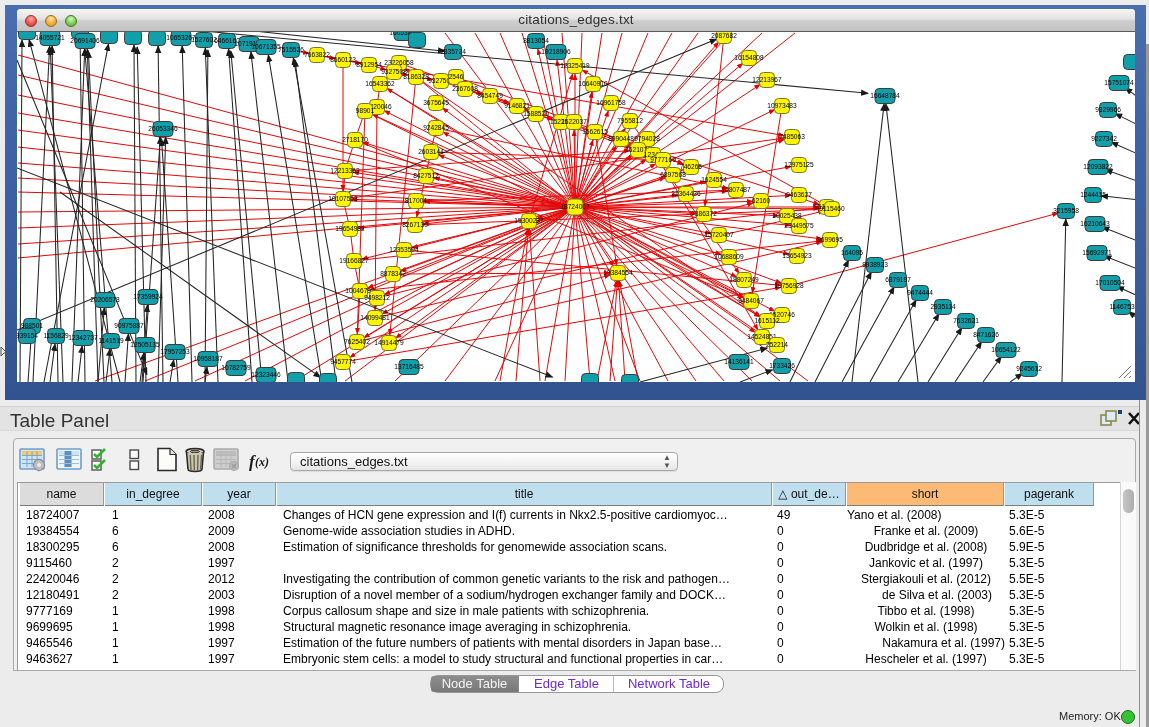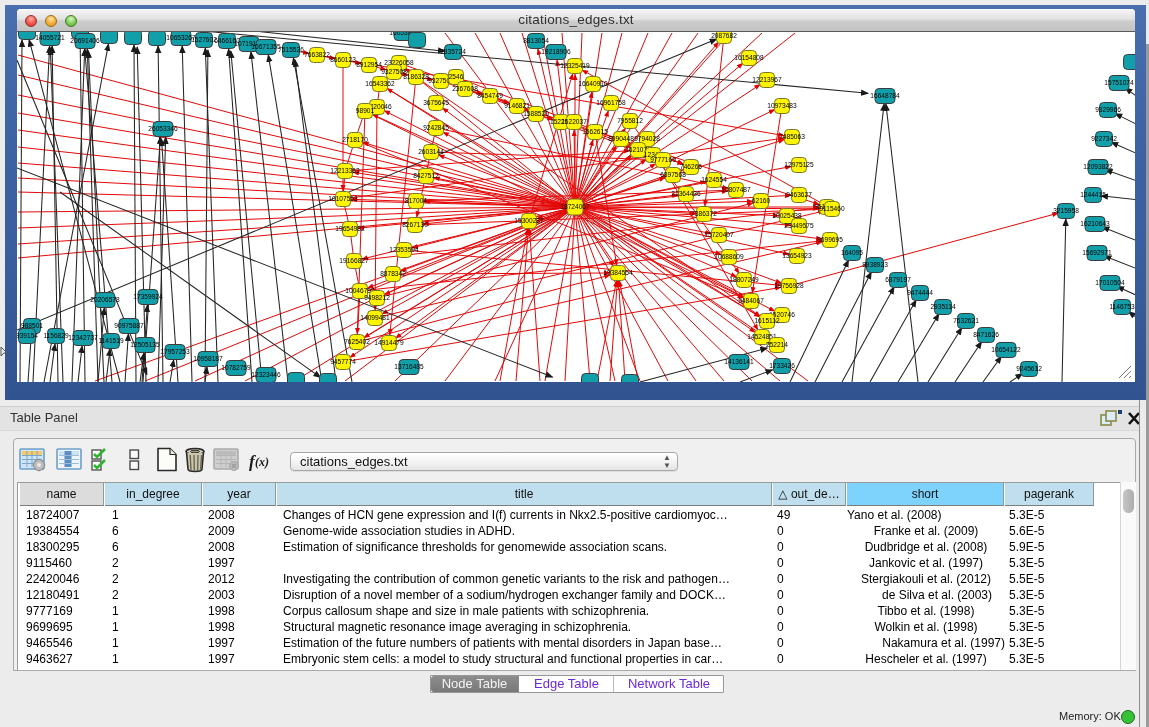--- a/index.html
+++ b/index.html
@@ -18,35 +18,35 @@
 #l3{left:48px;background:radial-gradient(circle at 50% 30%,#d6f8c0 0%,#85d162 50%,#53a821 100%);border:1px solid #47771c}
 #canvas{left:0;top:23px;width:1118px;height:350px;background:#fff;overflow:hidden}
 .re{stroke:#e40808;stroke-width:1;fill:none}
 .be{stroke:#252525;stroke-width:1.05;fill:none}
 .tn{fill:#11a0aa;stroke:#3c3c3c;stroke-width:1}
 .yn{fill:#fdf403;stroke:#77772c;stroke-width:1}
 .nl{font-size:6.6px;fill:#000;text-anchor:middle;font-family:"Liberation Sans",sans-serif}
 #grip{right:3px;bottom:3px;width:14px;height:14px;}
 
 #tp-head{left:0;top:406px;width:1140px;height:25px;background:#e3e3e3;border-top:1px solid #d0d0d0;border-bottom:1px solid #d8d8d8}
-#tp-title{left:10px;top:410px;font-size:13px;color:#333}
+#tp-title{left:10px;top:410px;font-size:19px;color:#333}
 #innerp{left:13px;top:438px;width:1123px;height:233px;background:#f0f0f0;border:1px solid #a9a9a9;border-radius:4px 4px 0 0;}
 
 #combo{left:290px;top:452px;width:388px;height:19px;border:1px solid #a8a8a8;border-radius:4px;
 background:linear-gradient(180deg,#ffffff,#f2f2f2 60%,#e4e4e4);font-size:13px;color:#111;line-height:17px;padding-left:9px;box-shadow:0 1px 1px rgba(0,0,0,.08)}
 #combo .arr{position:absolute;right:6px;top:1px;font-size:8px;color:#555;line-height:8px}
 
 #tbl{left:17px;top:482px;width:1103px;height:188px;background:#fff;border-left:1px solid #9a9a9a;border-top:1px solid #9a9a9a;overflow:hidden}
 .hrow{position:absolute;left:0;top:0;height:23px;border-bottom:1px solid #7d7d7d;background:#bfdeee;font-size:12px;color:#111;text-align:center;line-height:23px;border-right:1px solid #8a9aa5}
 .drow{position:absolute;font-size:12px;color:#000;white-space:nowrap}
 #vscroll{left:1120px;top:482px;width:16px;height:188px;background:#fafafa;border-left:1px solid #d5d5d5}
 #thumb{left:1122.5px;top:489px;width:11px;height:24px;border-radius:6px;background:linear-gradient(90deg,#c6c6c6,#adadad);}
 #tblbot{left:13px;top:670px;width:1123px;height:1px;background:#a9a9a9}
 
-#segs{left:430px;top:675px;width:294px;height:18px;border:1px solid #979797;border-radius:1px;background:#fff;}
+#segs{left:430px;top:675px;width:294px;height:18px;border:1px solid #979797;border-radius:8px;background:#fff;}
 .seg{position:absolute;top:0;height:16px;font-size:13px;text-align:center;line-height:16px;color:#6d28d9}
 #seg1{left:0;width:88px;background:linear-gradient(180deg,#8d8d8d,#787878);color:#f4f4f4;border-radius:3px 0 0 3px;border-right:1px solid #8b8b8b}
 #seg2{left:89px;width:94px;border-right:1px solid #bbb}
 #seg3{left:184px;width:108px;}
 #mem{left:1059px;top:710px;font-size:11px;color:#222}
 #memdot{left:1120.5px;top:709.5px;width:14px;height:14px;border-radius:50%;background:#35c335;border:1.5px solid #1f661f}
 #redge{left:1139px;top:400px;width:1px;height:327px;background:#8e8e8e}
 #redge2{left:1146px;top:44px;width:3px;height:683px;background:#9a9a9a}
 </style></head><body>
 <div class="abs" id="bluep"></div>
@@ -666,21 +666,21 @@
 <text x="231" y="21" font-family="Liberation Serif,serif" font-style="italic" font-weight="bold" font-size="17" fill="#1a1a1a">f</text>
 <text x="237" y="20" font-family="Liberation Serif,serif" font-style="italic" font-weight="bold" font-size="12" fill="#1a1a1a">(x)</text>
 </svg>
 <div class="abs" id="combo">citations_edges.txt<span class="arr">▲<br>▼</span></div>
 <div class="abs" id="tbl">
     <div class="hrow" style="left:2px;width:84px;background:#dcdcdc">name</div>
 <div class="hrow" style="left:87px;width:97px;background:#bfdeee">in_degree</div>
 <div class="hrow" style="left:185px;width:73px;background:#bfdeee">year</div>
 <div class="hrow" style="left:259px;width:495px;background:#bfdeee">title</div>
 <div class="hrow" style="left:755px;width:73px;background:#bfdeee">△ out_de…</div>
-<div class="hrow" style="left:829px;width:157px;background:#7dd3fc">short</div>
+<div class="hrow" style="left:829px;width:157px;background:#fdba74">short</div>
 <div class="hrow" style="left:987px;width:89px;background:#bfdeee">pagerank</div>
 <div class="drow" style="left:8px;top:25px">18724007</div>
 <div class="drow" style="left:94px;top:25px">1</div>
 <div class="drow" style="left:190px;top:25px">2008</div>
 <div class="drow" style="left:265px;top:25px">Changes of HCN gene expression and I(f) currents in Nkx2.5-positive cardiomyoc…</div>
 <div class="drow" style="left:759px;top:25px">49</div>
 <div class="drow" style="left:829px;top:25px;width:158px;text-align:left">Yano et al. (2008)</div>
 <div class="drow" style="left:991px;top:25px">5.3E-5</div>
 <div class="drow" style="left:8px;top:41px">19384554</div>
 <div class="drow" style="left:94px;top:41px">6</div>

